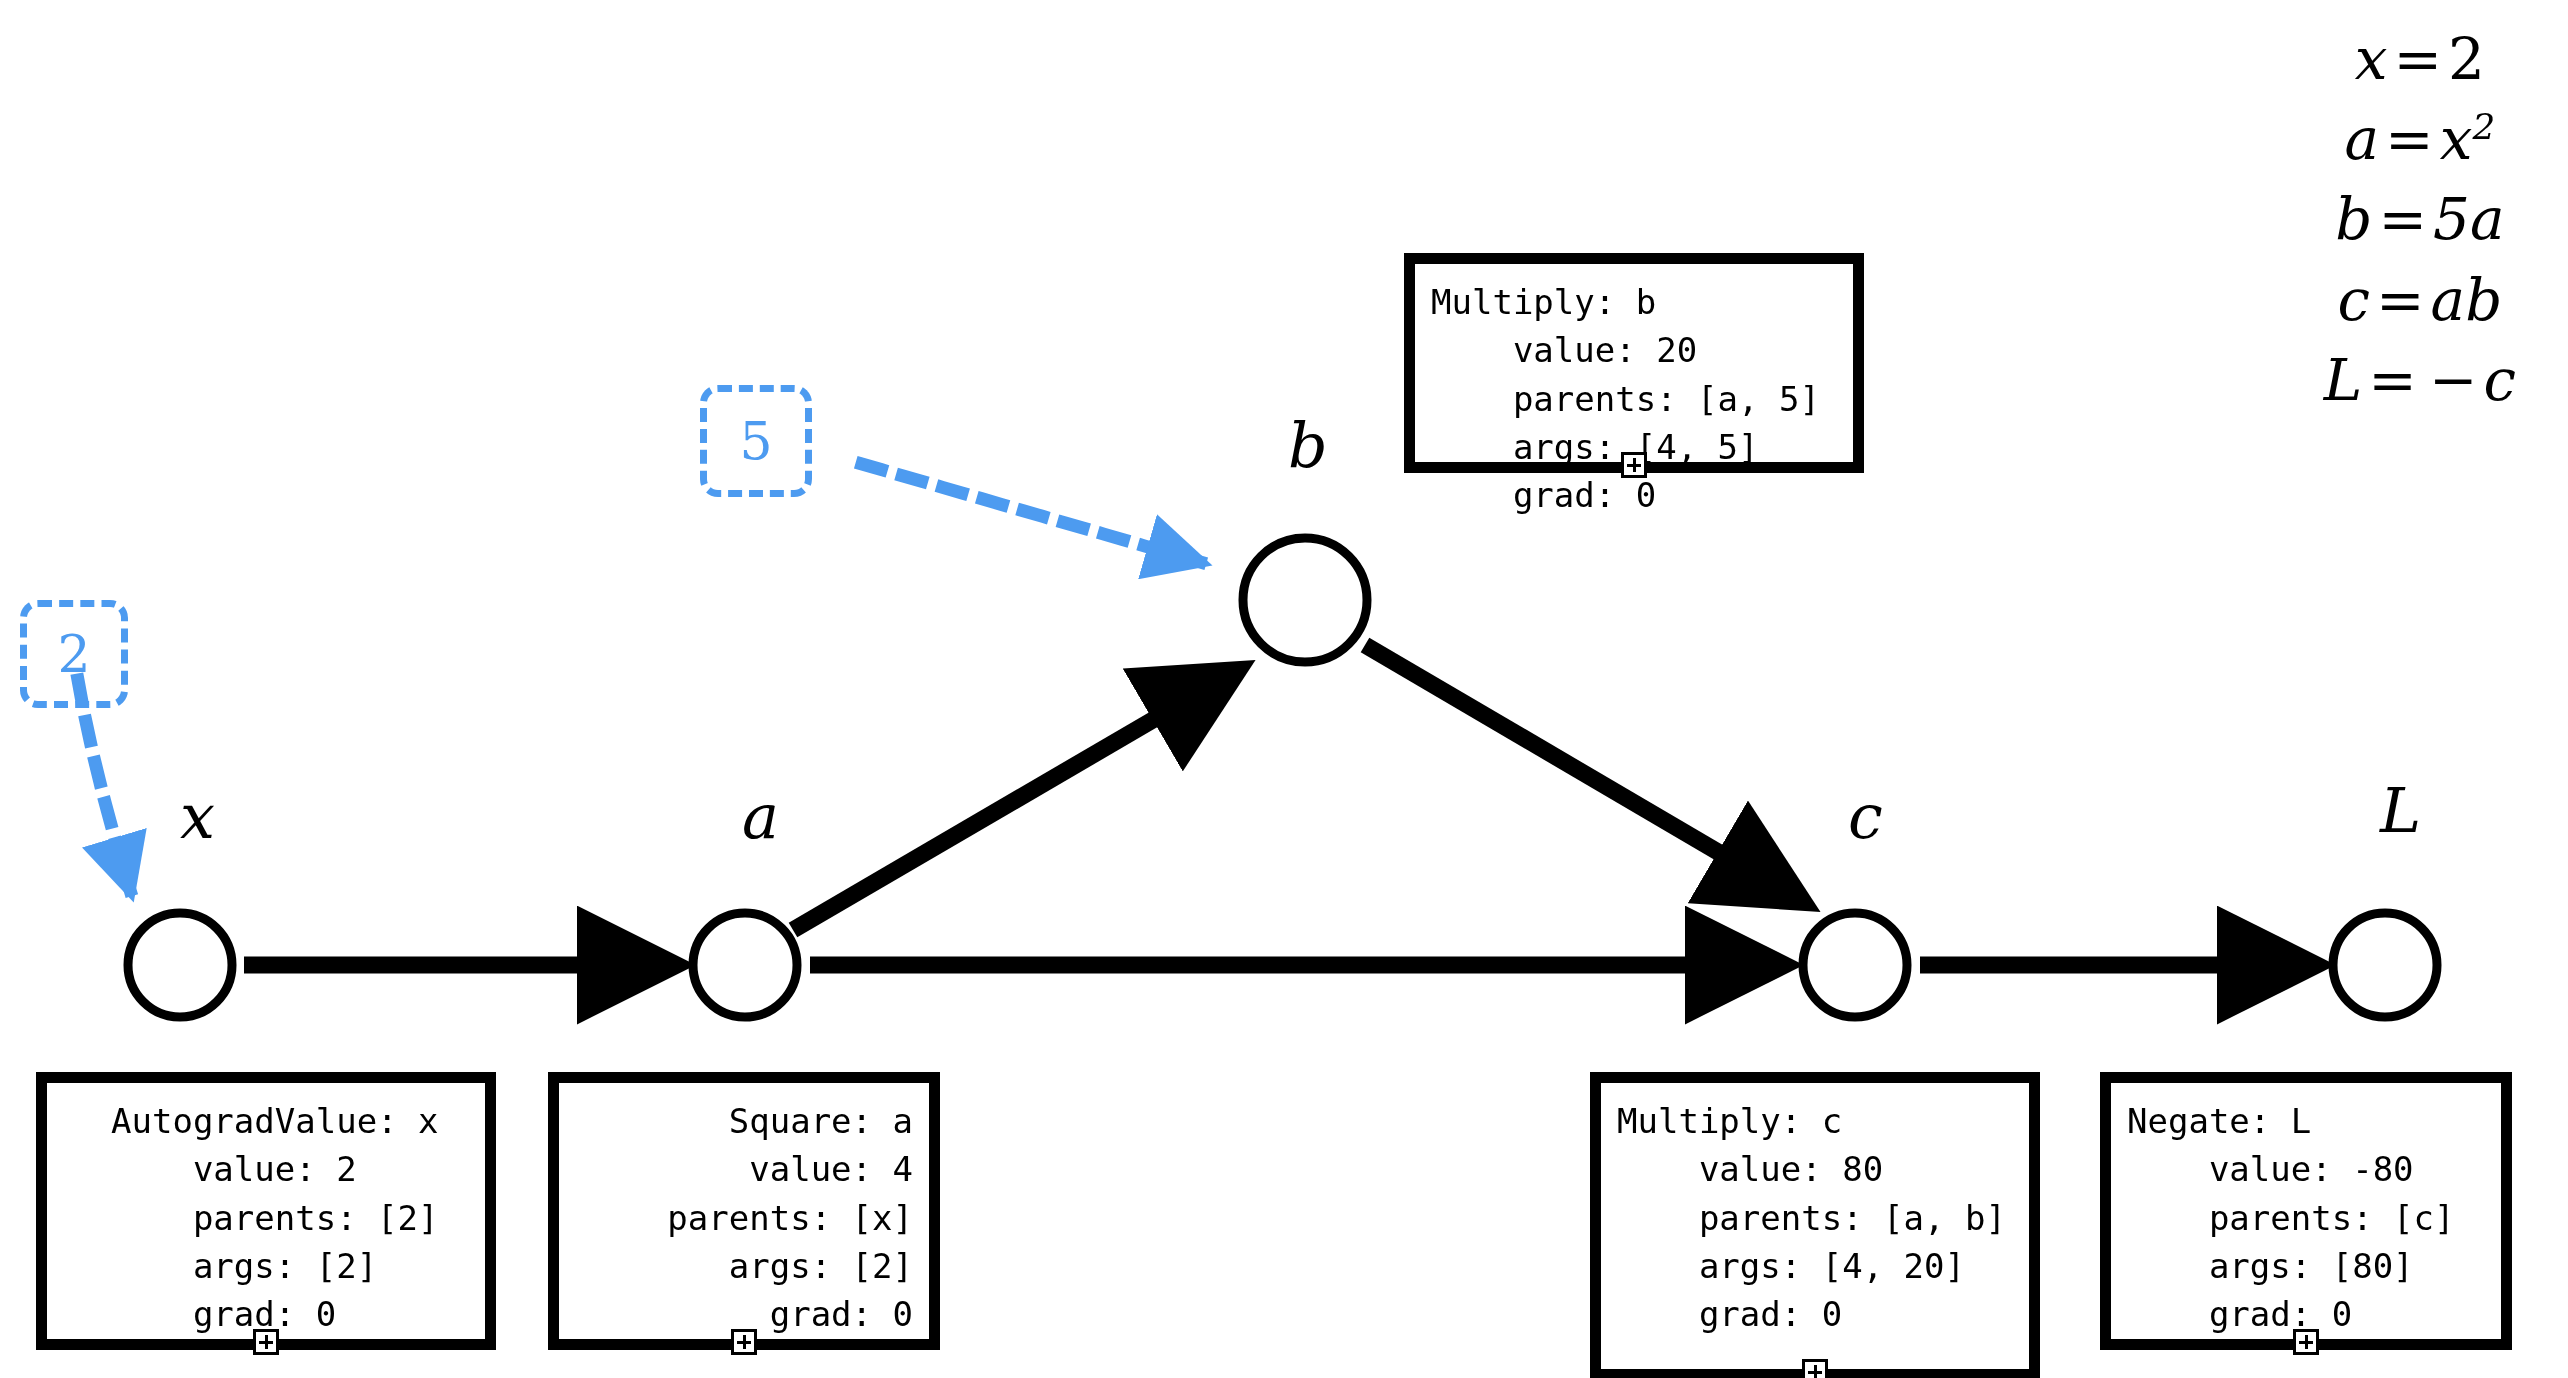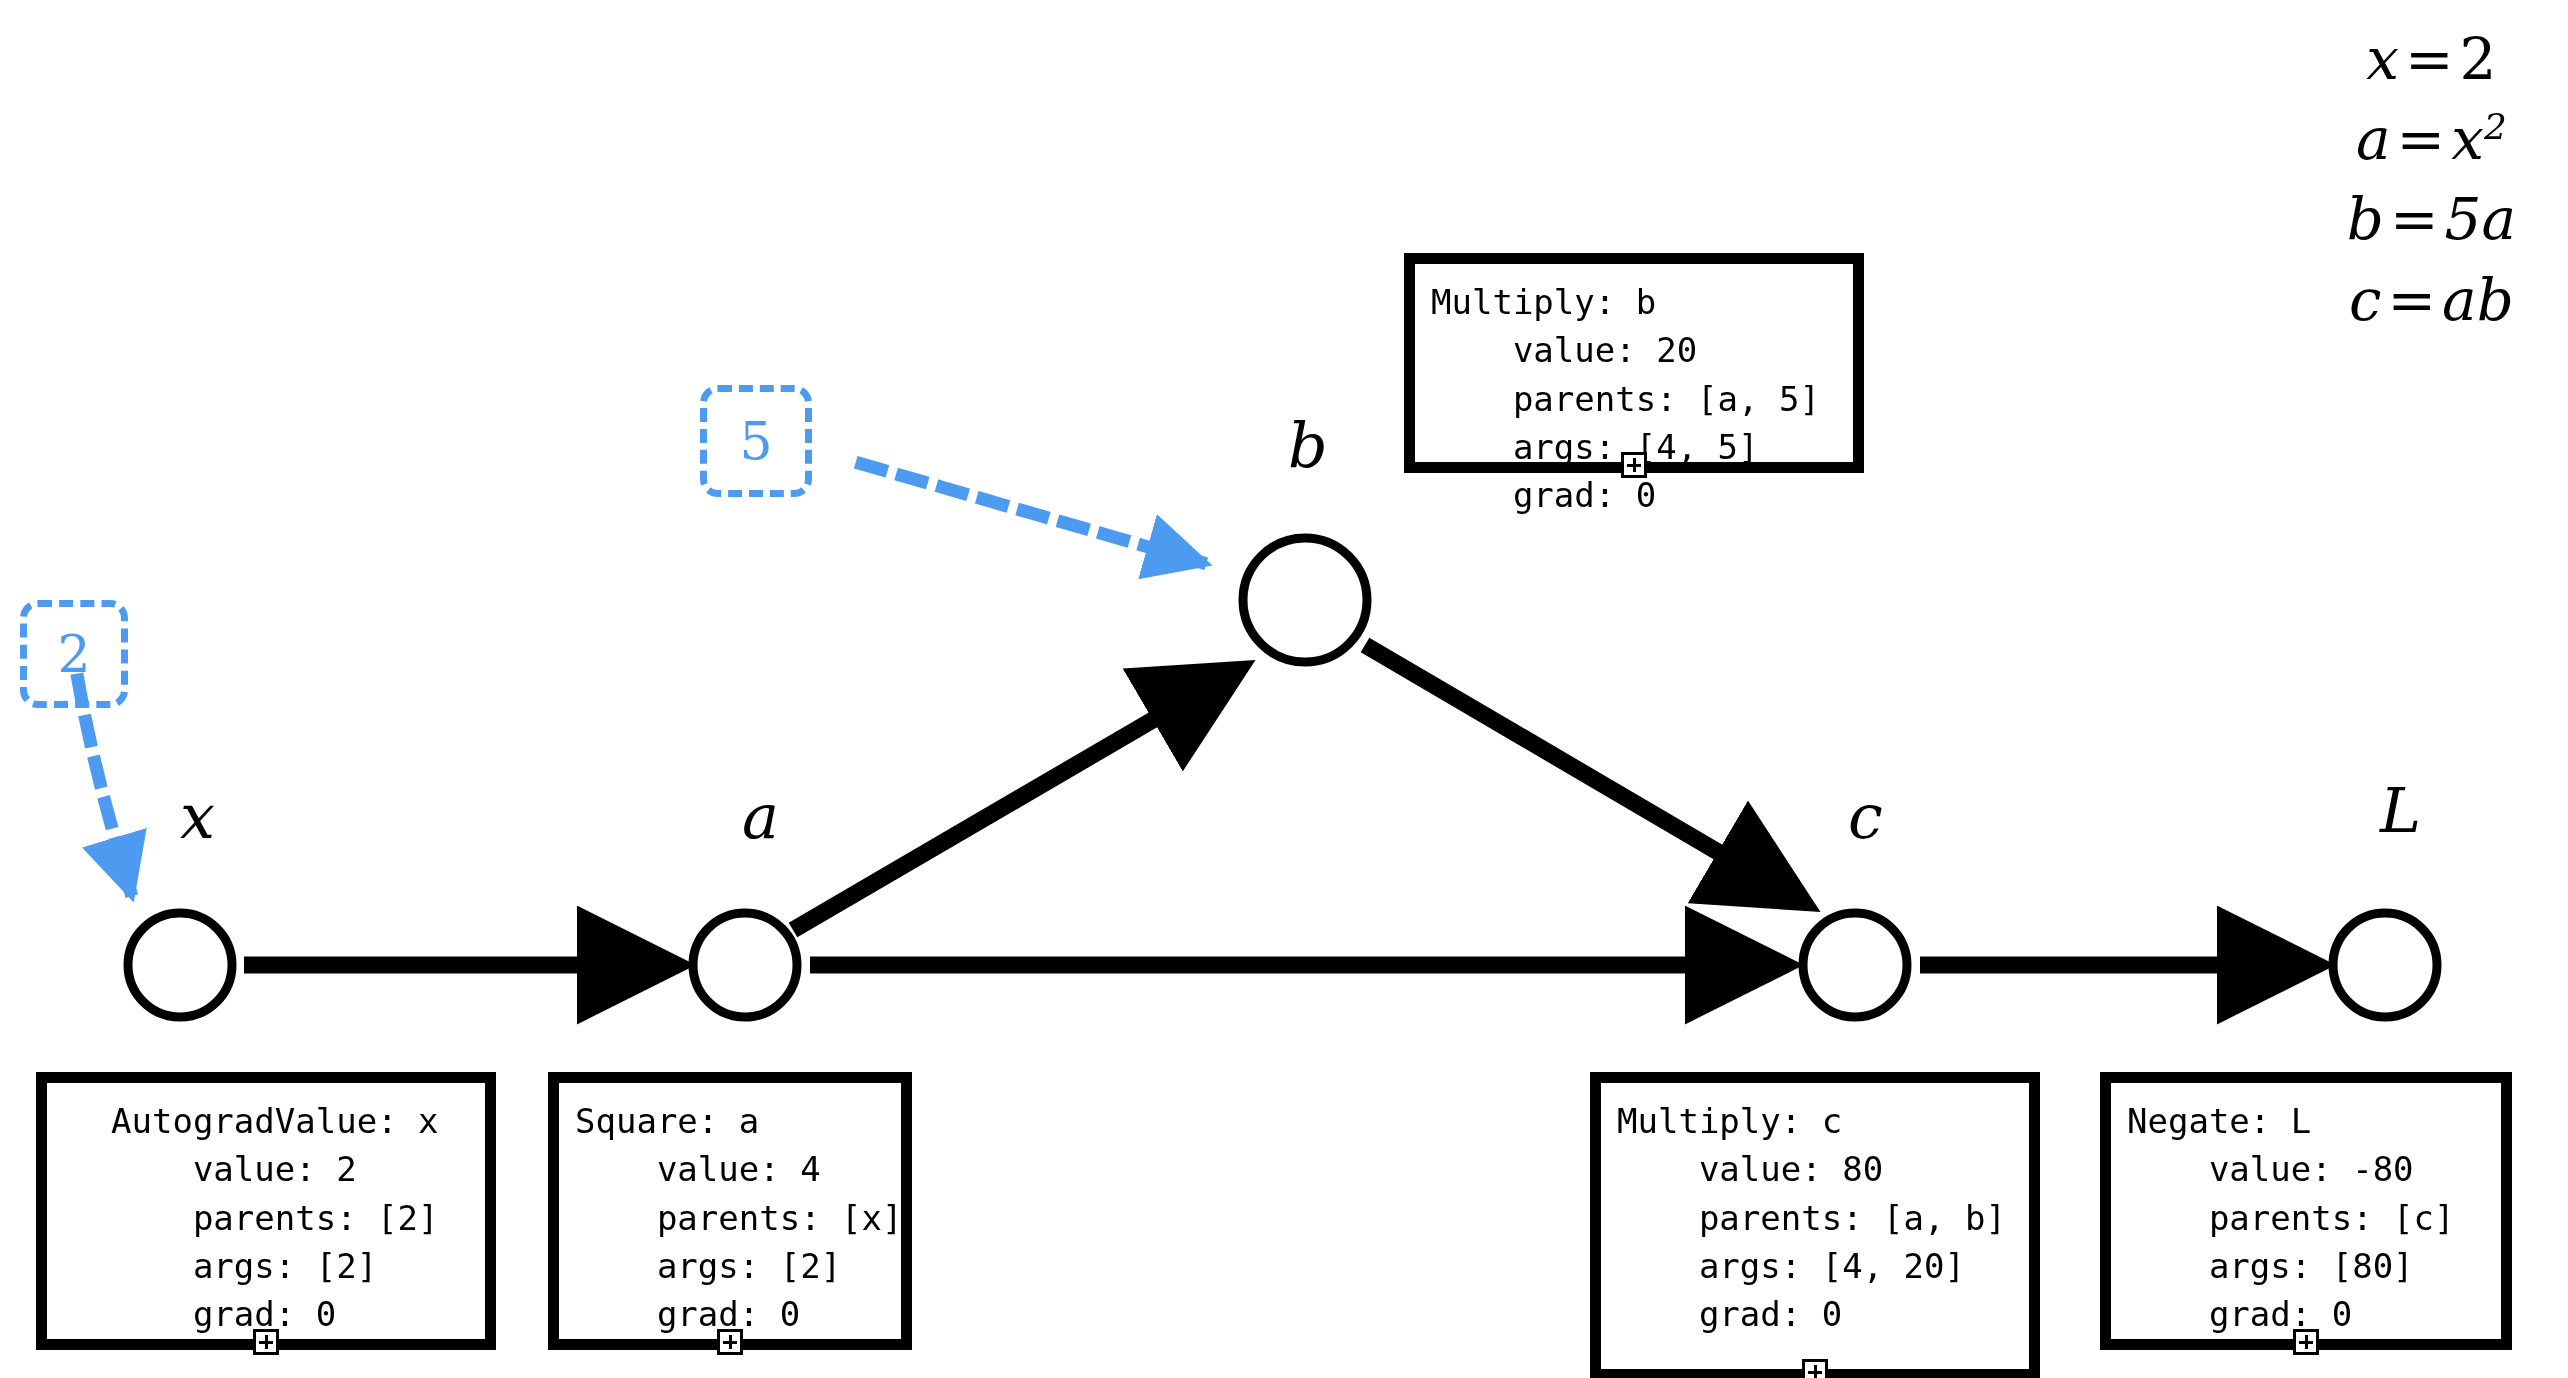--- a/index.html
+++ b/index.html
@@ -143,21 +143,21 @@
 
   <div class="info-box" style="left:36px;top:1072px;width:460px;height:278px;padding-left:48px;">
     <pre>AutogradValue: x
     value: 2
     parents: [2]
     args: [2]
     grad: 0</pre>
     <span class="box-handle"></span>
   </div>
 
-  <div class="info-box" style="left:548px;top:1072px;width:364px;height:278px;">
+  <div class="info-box" style="left:548px;top:1072px;width:392px;height:278px;text-align:right;">
     <pre>Square: a
     value: 4
     parents: [x]
     args: [2]
     grad: 0</pre>
     <span class="box-handle"></span>
   </div>
 
   <div class="info-box" style="left:1404px;top:253px;width:460px;height:220px;">
     <pre>Multiply: b
@@ -192,15 +192,18 @@
     </div>
     <div class="equation">
       <span class="v">a</span><span class="op">=</span><span class="v">x</span><sup>2</sup>
     </div>
     <div class="equation">
       <span class="v">b</span><span class="op">=</span><span class="v">5a</span>
     </div>
     <div class="equation">
       <span class="v">c</span><span class="op">=</span><span class="v">ab</span>
     </div>
+    <div class="equation">
+      <span class="v">L</span><span class="op">=</span><span class="op">−</span><span class="v">c</span>
+    </div>
   </div>
 
 </div>
 
 </body></html>

